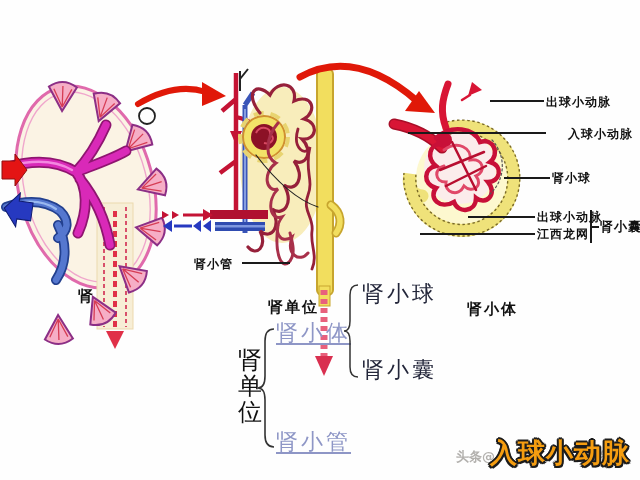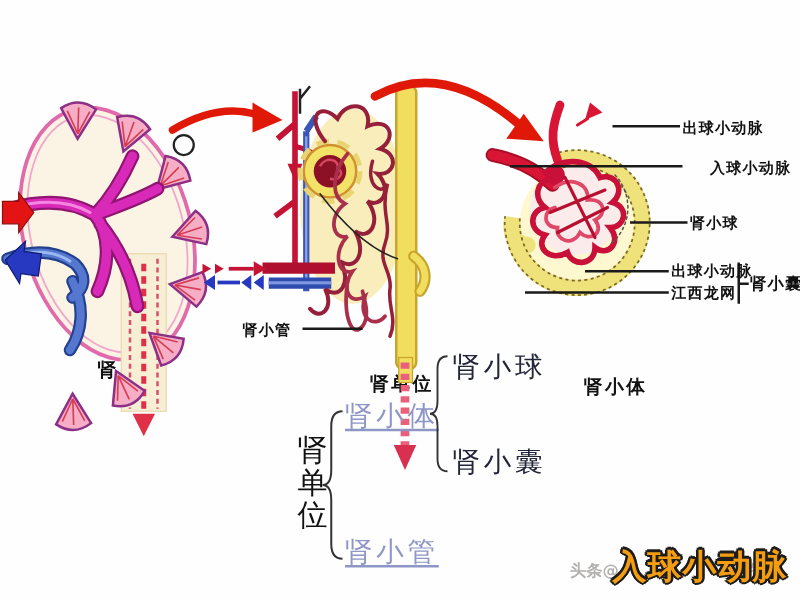--- a/index.html
+++ b/index.html
@@ -176,21 +176,21 @@
   <div class="abs lbl" style="left:568px;top:126px">入球小动脉</div>
   <div class="abs lbl" style="left:552px;top:170px">肾小球</div>
   <div class="abs lbl" style="left:537px;top:209px">出球小动脉</div>
   <div class="abs lbl" style="left:537px;top:226px">江西龙网</div>
   <div class="abs lbl" style="left:600px;top:218px;font-size:13px">肾小囊</div>
 
   <div class="abs lbl" style="left:194px;top:256px">肾小管</div>
   <div class="leader" style="left:242px;top:262px;width:48px"></div>
 
   <div class="abs cap" style="left:78px;top:287px">肾</div>
-  <div class="abs cap" style="left:296px;top:298px">肾单位</div>
+  <div class="abs cap" style="left:268px;top:298px">肾单位</div>
   <div class="abs cap" style="left:467px;top:300px">肾小体</div>
 
   <svg class="abs" style="left:311px;top:286px" width="26" height="96" viewBox="0 0 26 96">
     <rect x="8" y="0" width="11" height="20" fill="#f2de5e" stroke="#c7a52e"></rect>
     <path d="M13 4 L13 72" stroke="#e8607c" stroke-width="7" stroke-dasharray="5,4"></path>
     <polygon points="4,70 22,70 13,90" fill="#d93050"></polygon>
   </svg>
 
   <div class="abs" style="left:236px;top:347px;width:28px">
     <span class="rootchar">肾</span>

